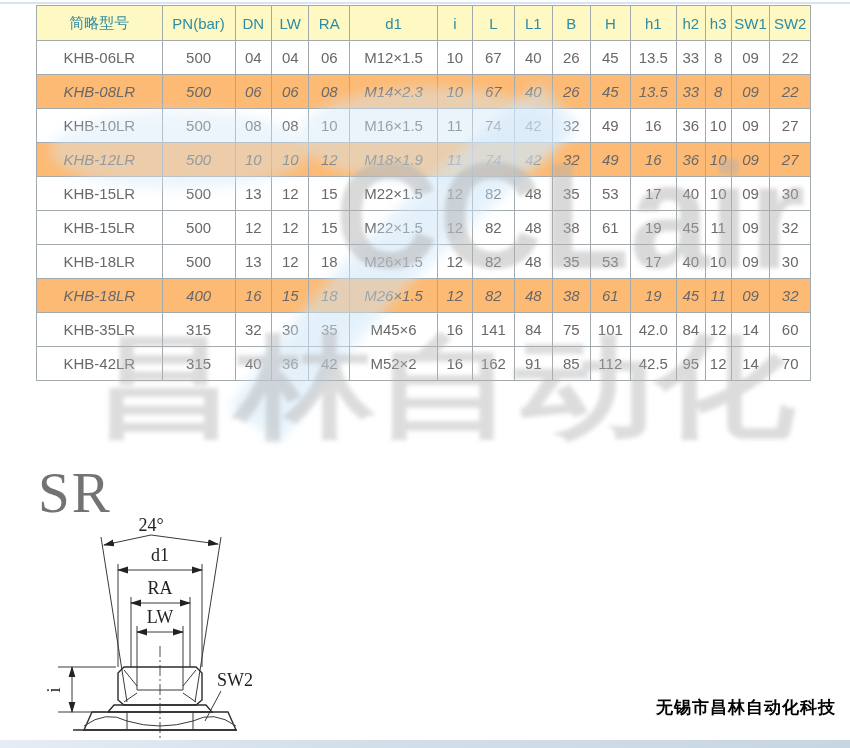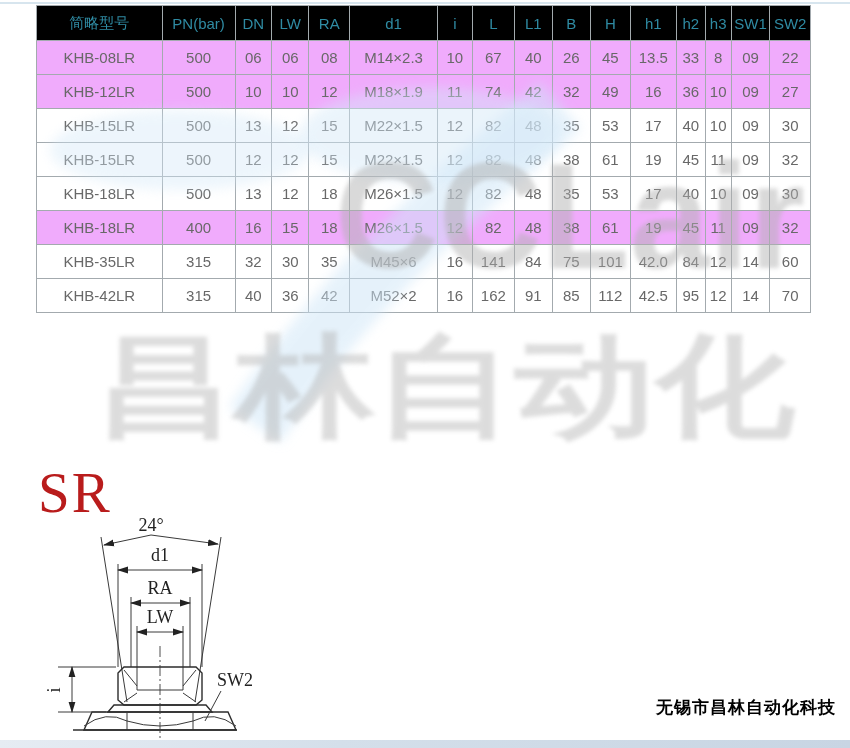--- a/index.html
+++ b/index.html
@@ -13,37 +13,37 @@
     background:linear-gradient(90deg,#e6ecf3 0%,#d4dfea 40%,#c8d5e3 100%);}
 
   
   table.spec{
     position:absolute;left:36px;top:5px;width:775px;
     border-collapse:collapse;table-layout:fixed;
     font-size:15px;color:#686868;
     border:1px solid #8d989e;
   }
   table.spec th{
-    height:34px;background:#000000;color:#2f8ba3;font-weight:normal;
+    height:34px;background:#fef9c3;color:#2f8ba3;font-weight:normal;
     border:1px solid #a3aaae;text-align:center;padding:0;
   }
   table.spec td{
     height:33px;border:1px solid #a3aaae;text-align:center;padding:0;
     background:#ffffff;
   }
-  table.spec tr.alt td{background:#f0abfc;}
+  table.spec tr.alt td{background:#fdba74;font-style:italic;}
 
   
   .wm{position:absolute;left:0;top:0;pointer-events:none;}
 
   
   .sr-label{
     position:absolute;left:38px;top:460px;
     font-family:"Liberation Serif","DejaVu Serif",serif;
-    font-size:57px;color:#b91c1c;letter-spacing:2px;
+    font-size:57px;color:#737373;letter-spacing:2px;
   }
   svg.diagram{position:absolute;left:30px;top:458px;}
   svg.diagram text{
     font-family:"Liberation Serif","DejaVu Serif",serif;
     font-size:18px;fill:#222;
   }
   svg.diagram .thin{stroke:#3a3a3a;stroke-width:1;fill:none;}
   svg.diagram .med{stroke:#2c2c2c;stroke-width:1.4;fill:none;}
   svg.diagram .center{stroke:#3a3a3a;stroke-width:0.9;fill:none;stroke-dasharray:11 3 2 3;}
 
@@ -91,37 +91,73 @@
         <th>B</th>
         <th>H</th>
         <th>h1</th>
         <th>h2</th>
         <th>h3</th>
         <th>SW1</th>
         <th>SW2</th>
       </tr>
   </thead>
   <tbody>
-      <tr class="alt">
-        <td>KHB-08LR</td>
-        <td>500</td>
+      <tr>
+        <td>KHB-06LR</td>
+        <td>500</td>
+        <td>04</td>
+        <td>04</td>
         <td>06</td>
-        <td>06</td>
-        <td>08</td>
-        <td>M14×2.3</td>
+        <td>M12×1.5</td>
         <td>10</td>
         <td>67</td>
         <td>40</td>
         <td>26</td>
         <td>45</td>
         <td>13.5</td>
         <td>33</td>
         <td>8</td>
         <td>09</td>
         <td>22</td>
+      </tr>
+      <tr class="alt">
+        <td>KHB-08LR</td>
+        <td>500</td>
+        <td>06</td>
+        <td>06</td>
+        <td>08</td>
+        <td>M14×2.3</td>
+        <td>10</td>
+        <td>67</td>
+        <td>40</td>
+        <td>26</td>
+        <td>45</td>
+        <td>13.5</td>
+        <td>33</td>
+        <td>8</td>
+        <td>09</td>
+        <td>22</td>
+      </tr>
+      <tr>
+        <td>KHB-10LR</td>
+        <td>500</td>
+        <td>08</td>
+        <td>08</td>
+        <td>10</td>
+        <td>M16×1.5</td>
+        <td>11</td>
+        <td>74</td>
+        <td>42</td>
+        <td>32</td>
+        <td>49</td>
+        <td>16</td>
+        <td>36</td>
+        <td>10</td>
+        <td>09</td>
+        <td>27</td>
       </tr>
       <tr class="alt">
         <td>KHB-12LR</td>
         <td>500</td>
         <td>10</td>
         <td>10</td>
         <td>12</td>
         <td>M18×1.9</td>
         <td>11</td>
         <td>74</td>

